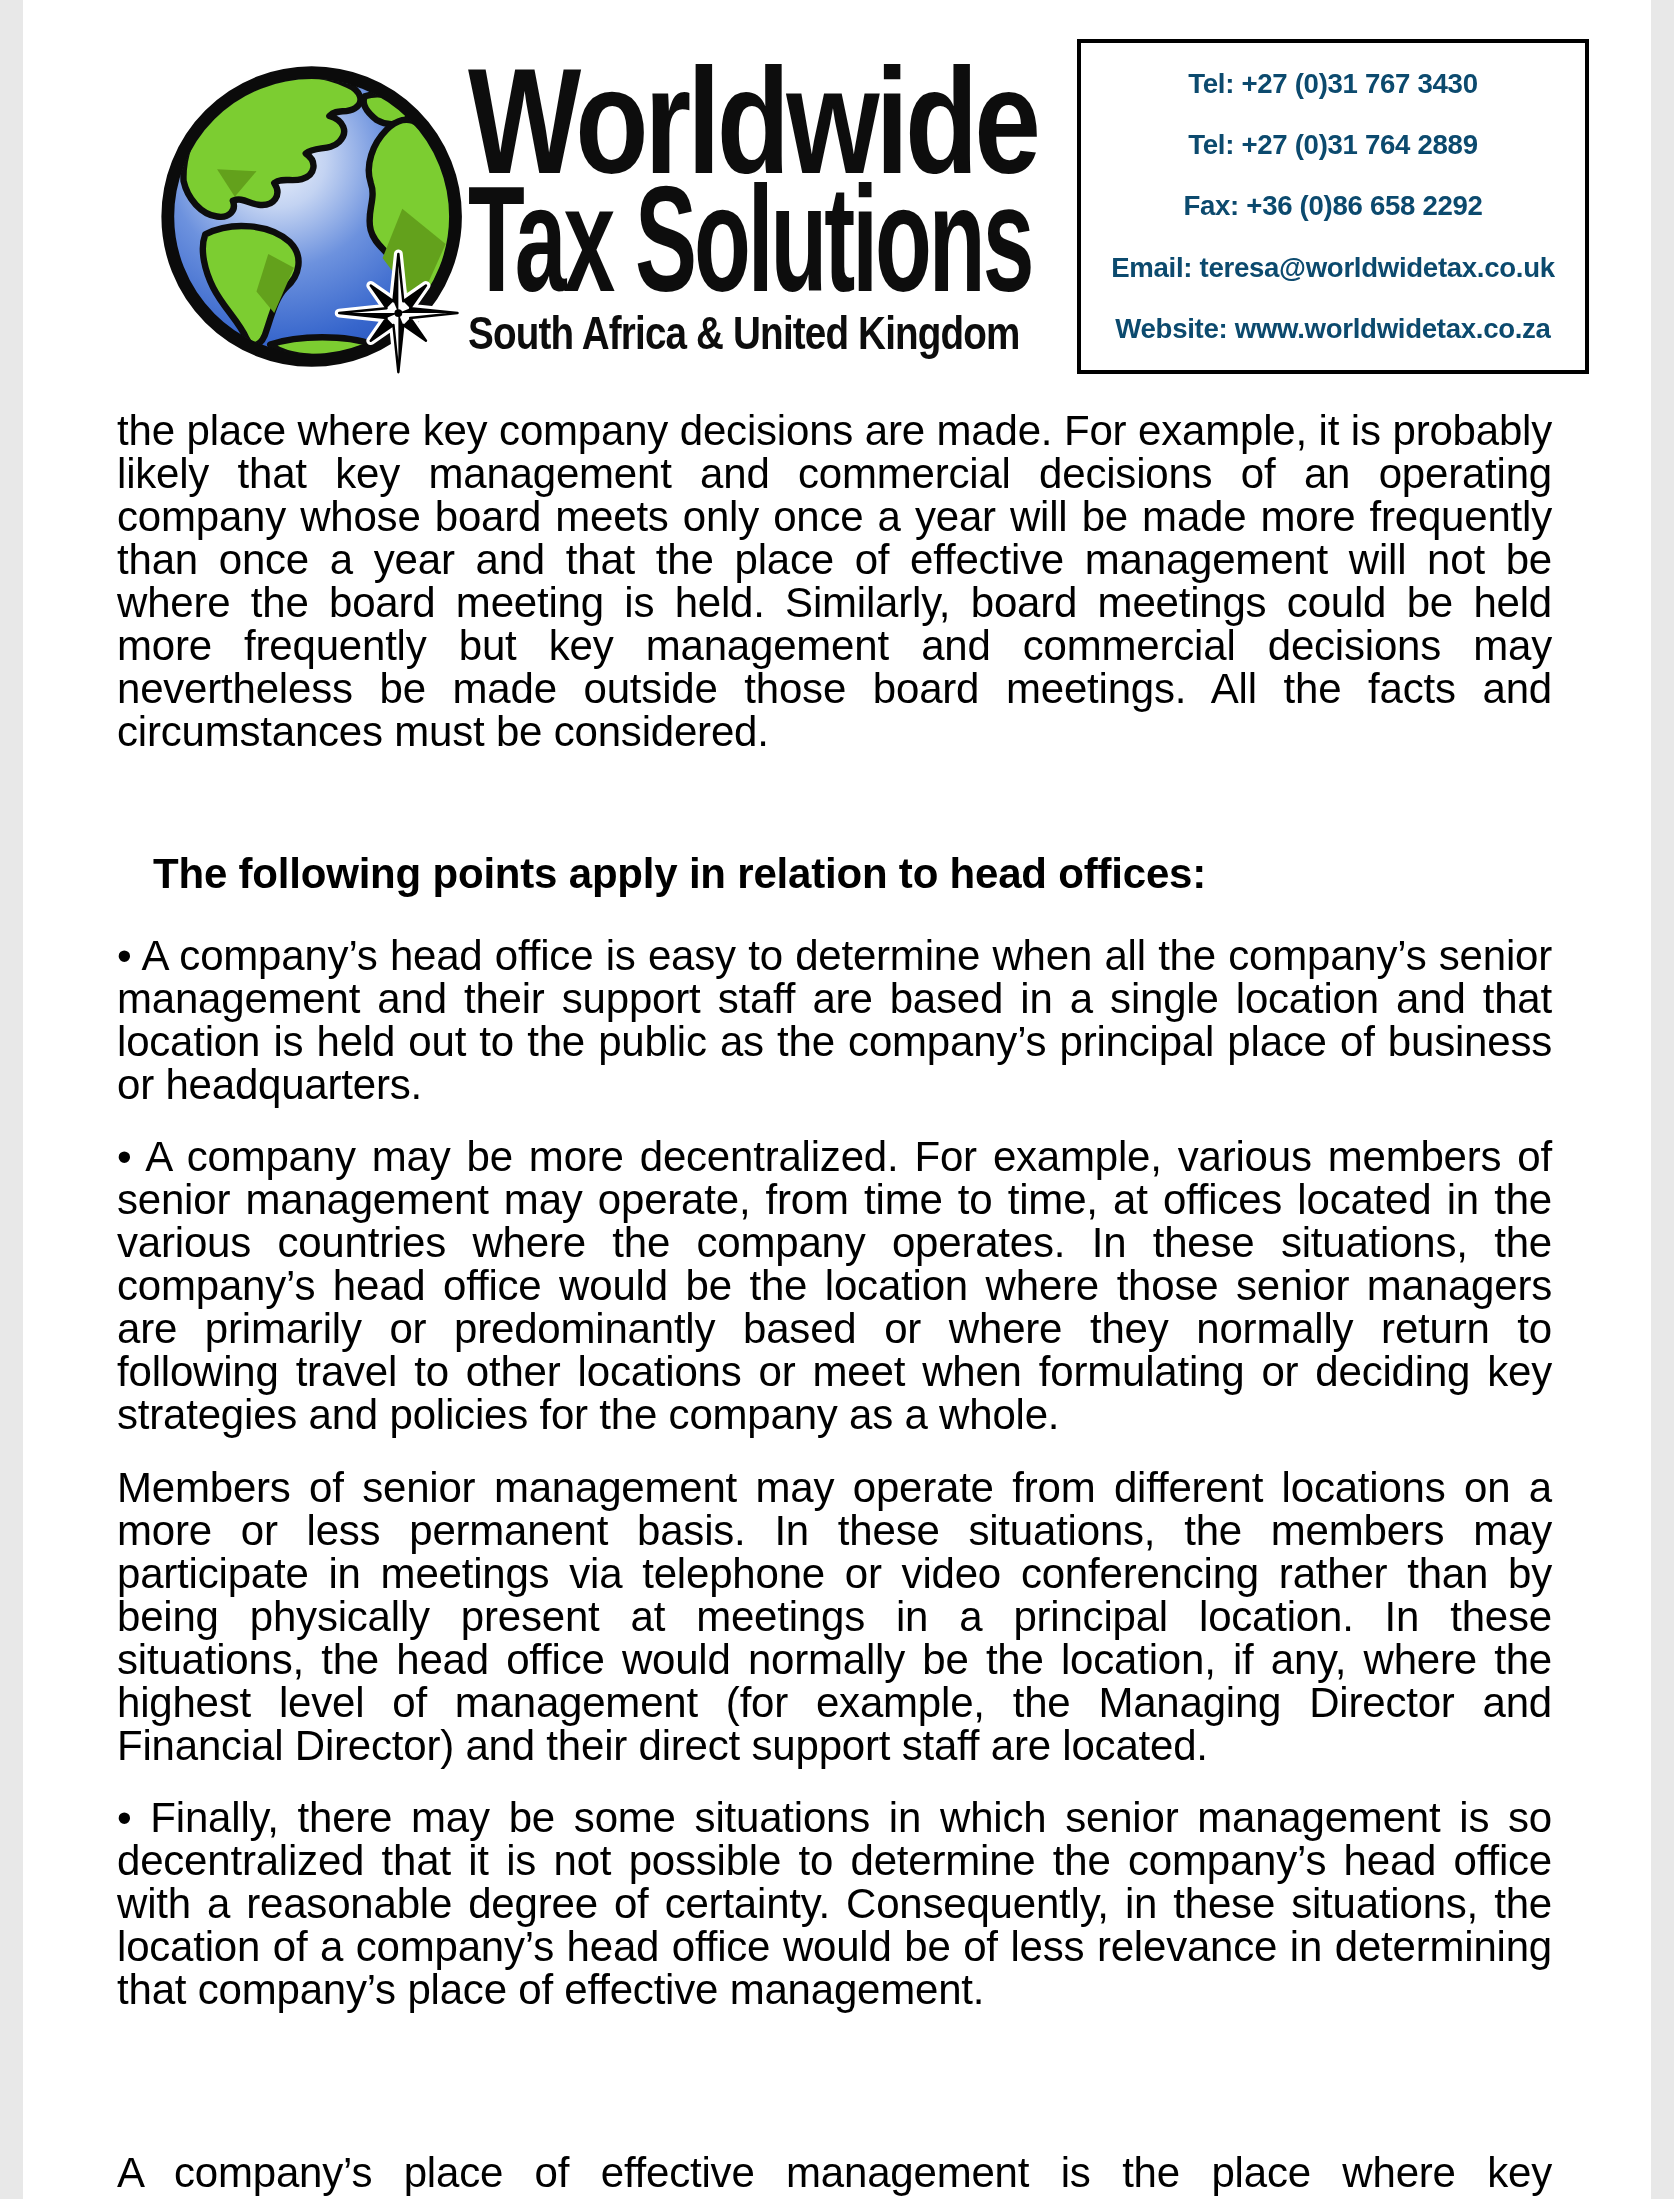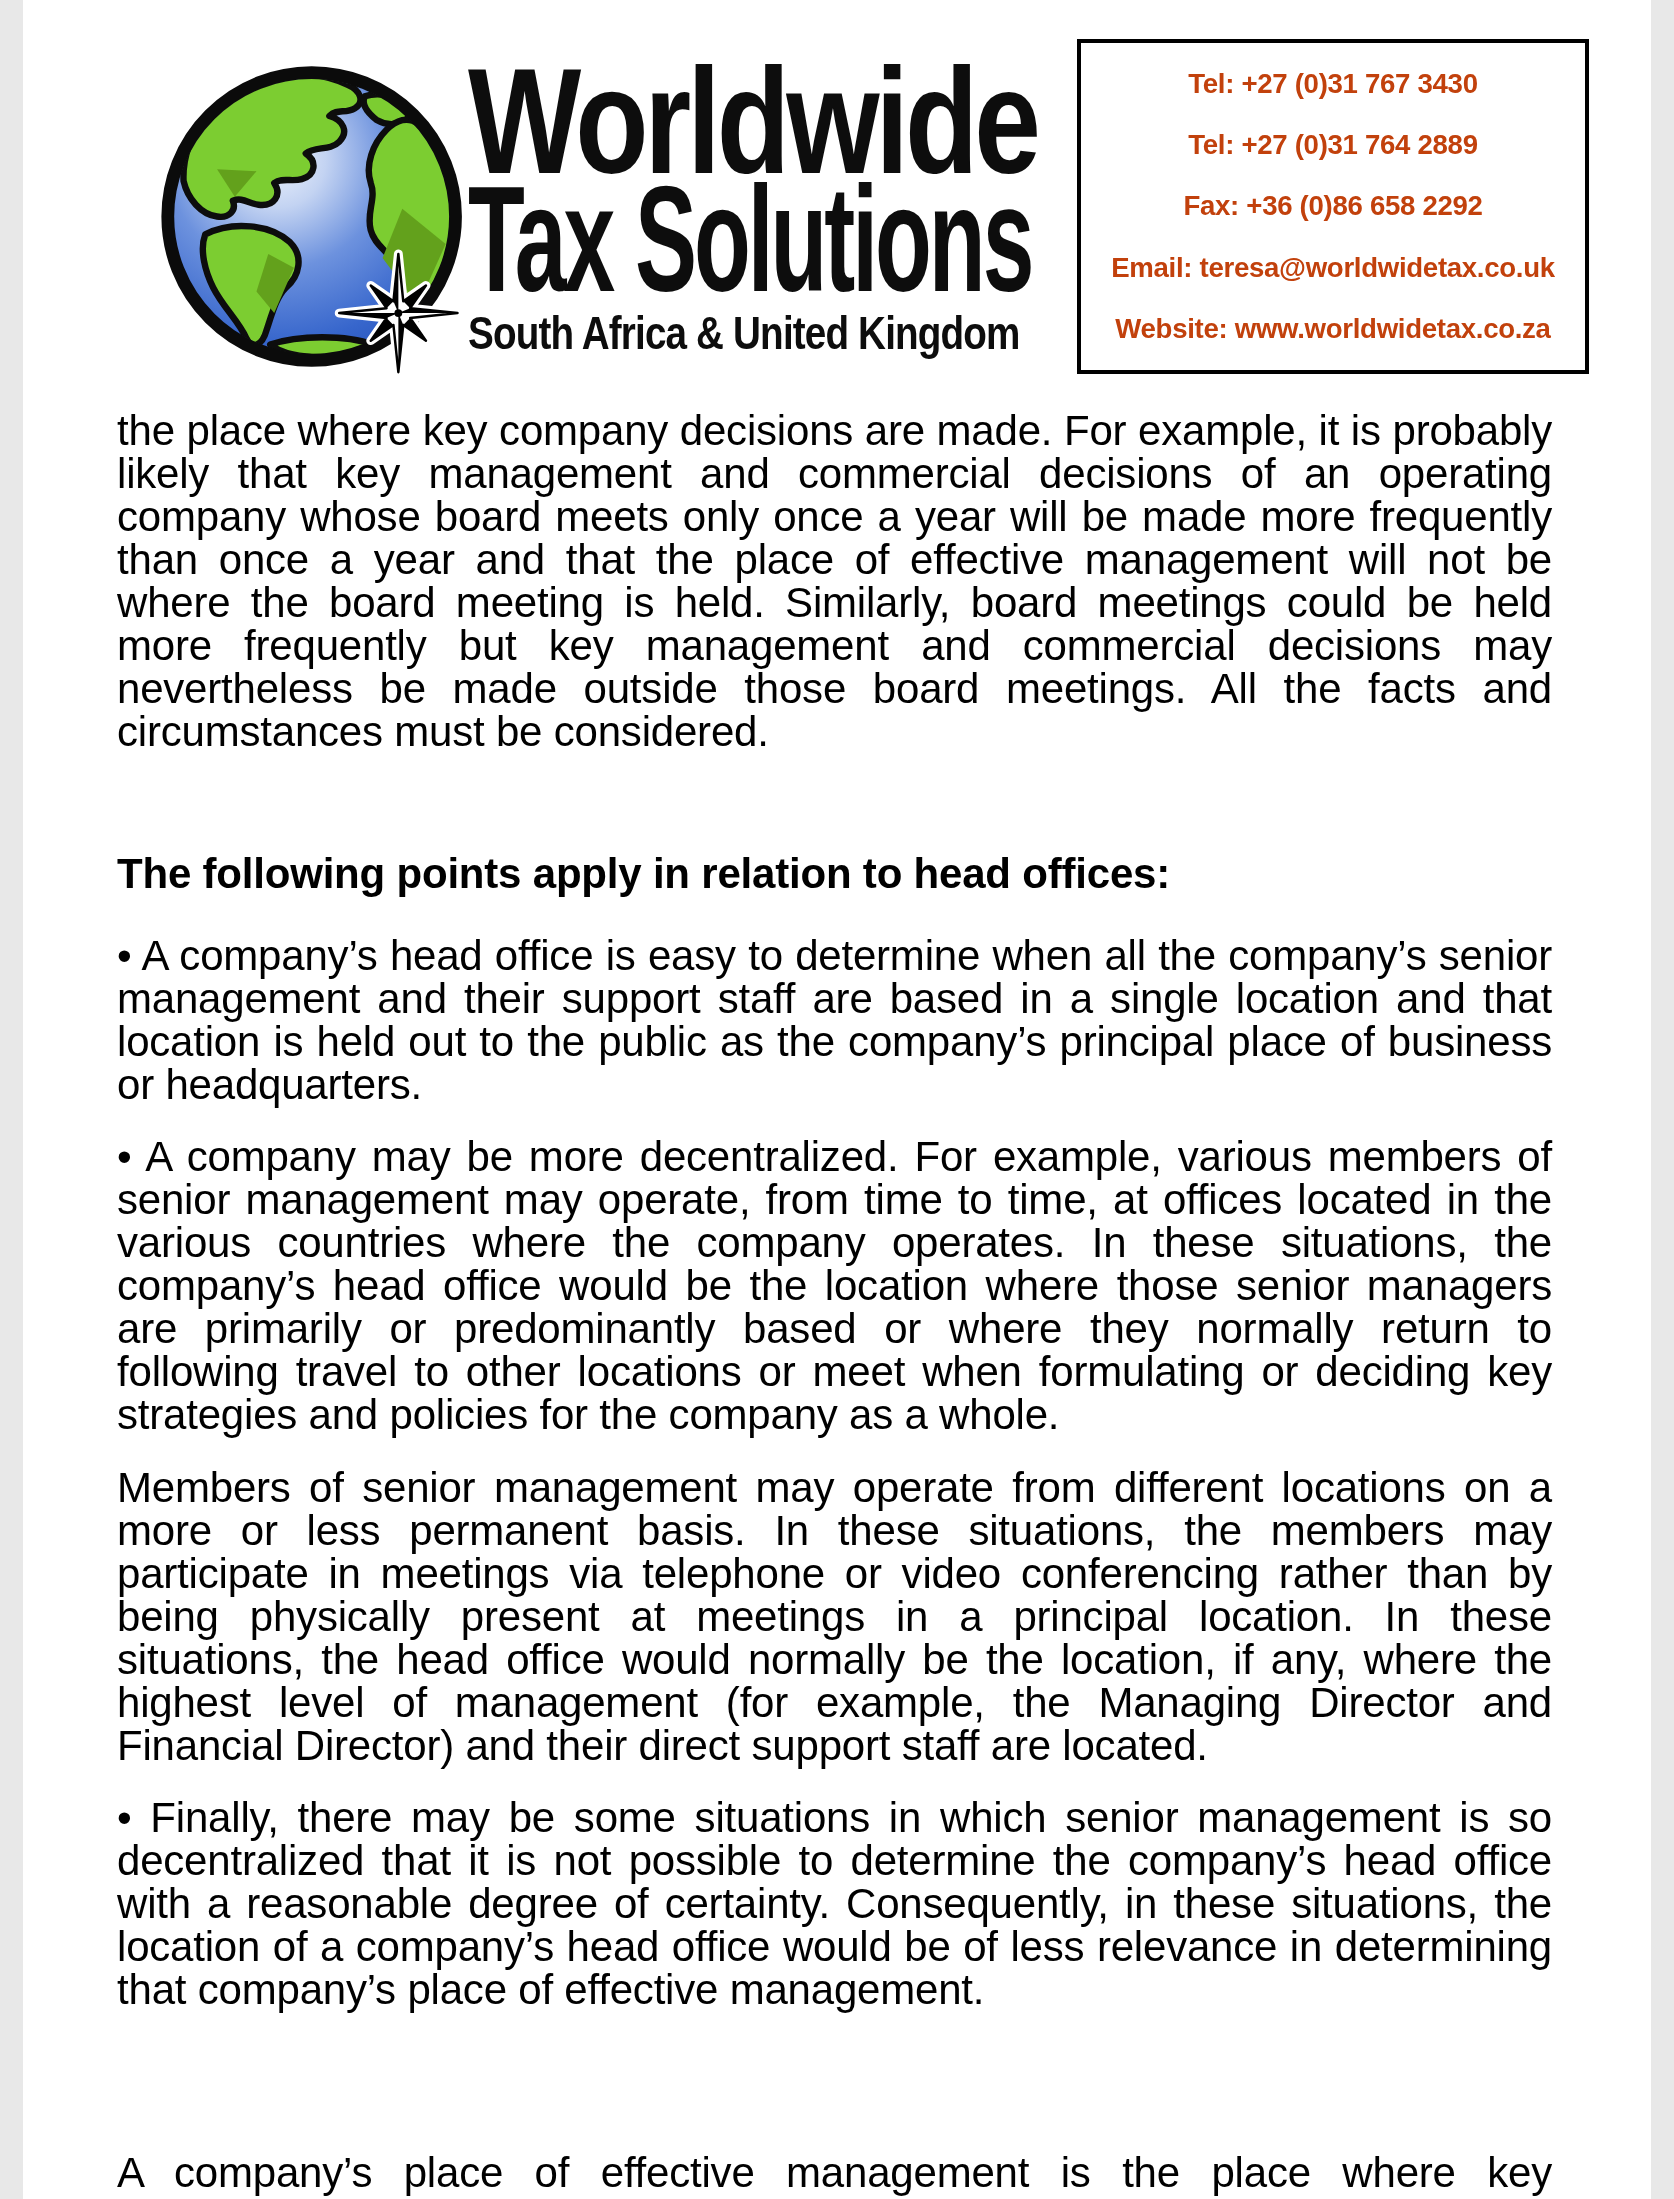--- a/index.html
+++ b/index.html
@@ -38,31 +38,31 @@
   }
 
   .contact-box {
     position: absolute; left: 1054px; top: 39px;
     width: 512px; height: 335px; box-sizing: border-box;
     border: 4.9px solid #000000;
     display: flex; flex-direction: column; justify-content: space-around;
     padding: 9.9px 3.9px; text-align: center;
   }
   .contact-line {
-    color: #c2410c; font-weight: bold; font-size: 27.6px;
+    color: #0c4a6e; font-weight: bold; font-size: 27.6px;
     letter-spacing: -0.3px; white-space: nowrap;
   }
 
   
   .content { position: relative; padding: 19.7px 99px 0 94px; }
   .para {
     font-size: 42px; line-height: 43px; letter-spacing: -0.2px;
     text-align: justify; margin: 0 0 29.6px 0;
   }
-  .para-heading { font-weight: bold; text-align: left; margin-bottom: 39px; }
+  .para-heading { font-weight: bold; text-align: left; margin-bottom: 39px; margin-left: 36px; }
   .gap-after-intro   { margin-bottom: 99px; }
   .gap-after-finally { margin-bottom: 140px; }
   .last-para { margin-bottom: 0; }
 </style>
 </head>
 <body>
 
 <div class="page">
 
   <div class="header">

